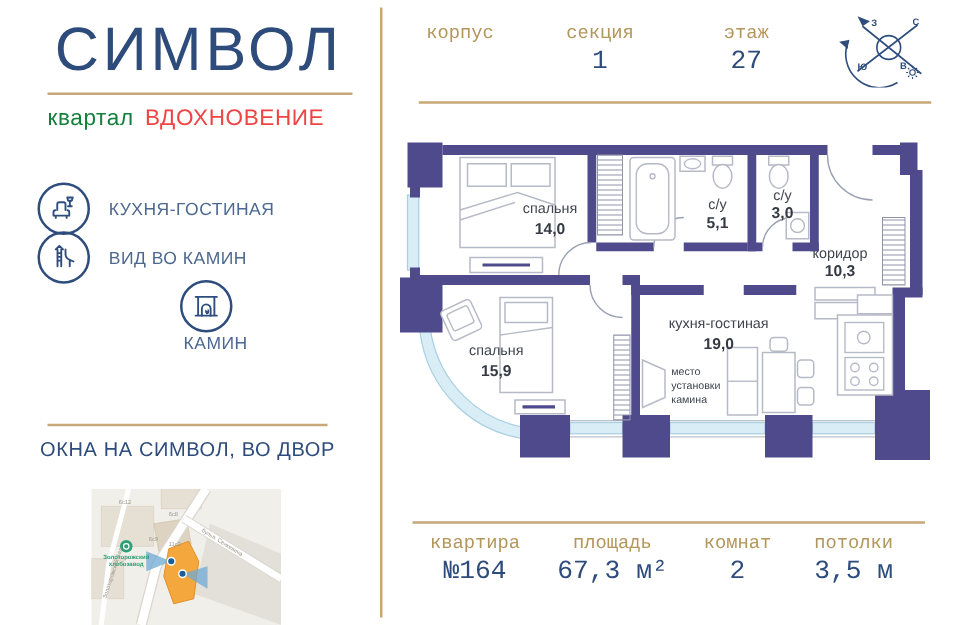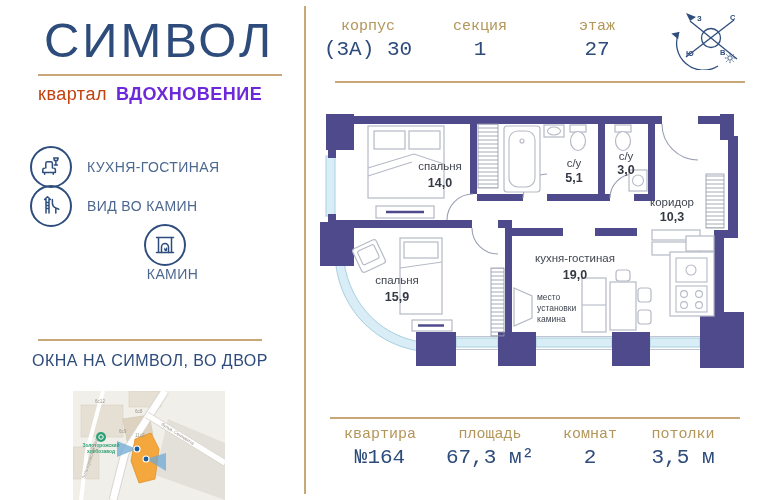--- a/index.html
+++ b/index.html
@@ -4,22 +4,22 @@
 <style>
   html,body{margin:0;padding:0;}
   body{width:770px;height:500px;position:relative;background:#ffffff;overflow:hidden;
        font-family:"Liberation Sans",sans-serif;}
   .abs{position:absolute;}
   
   .logo{left:33px;top:12px;width:252px;text-align:center;font-size:49px;font-weight:400;
         letter-spacing:3px;color:#2d4b7b;}
   .logo-line{left:38px;top:74px;width:244px;height:2px;background:#c8a878;}
   .tagline{left:38px;top:84px;width:248px;font-size:18px;letter-spacing:.5px;white-space:nowrap;}
-  .tagline .q{color:#c2410c;margin-right:9px;}
-  .tagline .n{color:#6d28d9;font-weight:700;}
+  .tagline .q{color:#15803d;margin-right:9px;}
+  .tagline .n{color:#ef4444;font-weight:400;}
   .feat{left:30px;width:270px;height:40px;display:flex;align-items:center;}
   .feat-icon{width:38px;height:38px;border:2.2px solid #2e4d7d;border-radius:50%;
              display:flex;align-items:center;justify-content:center;flex:0 0 auto;}
   .feat-label{margin-left:15px;font-size:14px;letter-spacing:.4px;color:#4d6890;font-weight:500;}
   .okna-line{left:38px;top:339px;width:224px;height:2px;background:#c8a878;}
   .okna{left:20px;top:352px;width:260px;text-align:center;font-size:16px;letter-spacing:.5px;
         color:#2d4b7b;font-weight:500;}
   .gold-vline{left:304px;top:6px;width:1.5px;height:488px;background:#c8a878;}
   
   .stat{text-align:center;font-family:Liberation Mono, monospace;}
@@ -114,21 +114,20 @@
     <text x="62" y="46" class="map-t">11с2</text>
     <text x="12" y="88" class="map-t" transform="rotate(-72 12 88)">Золоторожский Вал</text>
     <text x="88" y="34" class="map-t" transform="rotate(32 88 34)">бульв. Сенкевича</text>
   </svg>
 </div>
 
 <div class="abs gold-vline"></div>
 
 <div class="abs stat" style="left:318px;top:18px;width:100px;">
   <div class="lbl">корпус</div>
-  <div class="val">(3А) 30</div>
 </div>
 <div class="abs stat" style="left:430px;top:18px;width:100px;">
   <div class="lbl">секция</div>
   <div class="val">1</div>
 </div>
 <div class="abs stat" style="left:547px;top:18px;width:100px;">
   <div class="lbl">этаж</div>
   <div class="val">27</div>
 </div>
 

